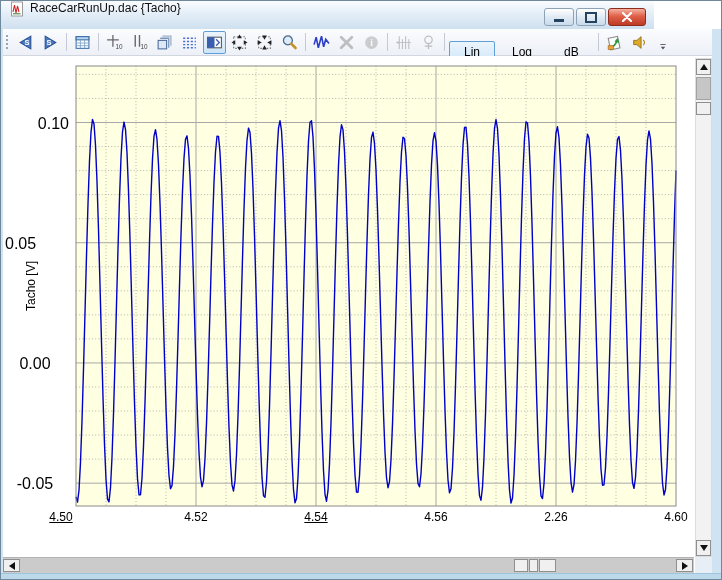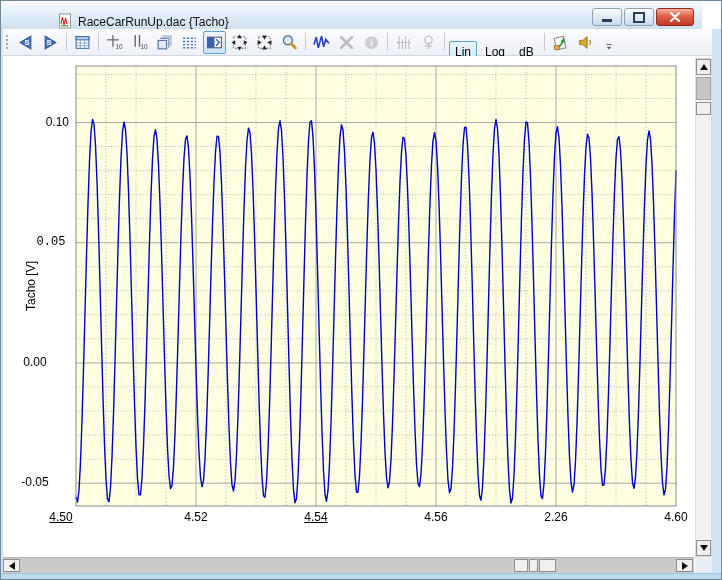--- a/index.html
+++ b/index.html
@@ -1,47 +1,47 @@
 <!DOCTYPE html>
 <html><head>
 <meta charset="utf-8">
 <style>
   html,body{margin:0;padding:0;background:#e8e8e8;font-family:"Liberation Sans",sans-serif;}
   .window{position:relative;width:722px;height:580px;box-sizing:border-box;border:1px solid #70889c;background:#fff;overflow:hidden;}
   
   .titlebar{position:absolute;left:0;top:0;width:653px;height:28px;
     background:linear-gradient(#fafcfe,#e4eef8 45%,#cfe0ef);border-bottom:1px solid #b2c4d6;
-    display:flex;align-items:flex-end;padding-left:48px;}
+    display:flex;align-items:flex-start;}
   .titleicon{width:16px;height:16px;margin:0 5px 0 8px;flex:0 0 auto;}
   .titletext{font-size:12px;color:#111;white-space:nowrap;}
   .wincontrols{position:absolute;right:8px;top:7px;display:flex;gap:2px;}
   .winbtn{width:30px;height:18px;border:1px solid #8da2b5;border-radius:3px;
     background:linear-gradient(#ffffff,#e3ecf5 45%,#c9dbec);display:flex;align-items:center;justify-content:center;padding:0;cursor:default;}
   .winbtn.close{width:38px;border-color:#8f2b1b;background:linear-gradient(#f4b2a1,#e06048 45%,#bd3a24);}
   .glyph-min{width:10px;height:3px;background:#24435f;margin-top:6px;}
   .glyph-restore{width:8px;height:7px;border:2px solid #24435f;background:transparent;}
   
   .toolbar{position:absolute;left:0;top:28px;width:720px;height:27px;box-sizing:border-box;
     background:linear-gradient(#fbfcfe,#edf0f7);border-bottom:1px solid #d2d6de;
     display:flex;align-items:center;padding-left:2px;}
   .tgrip{width:4px;height:16px;margin:0 4px 0 2px;
     background-image:radial-gradient(#98a6b8 36%,transparent 37%);background-size:4px 4px;}
   .tsep{width:1px;height:18px;background:#c4c9d3;margin:0 3px;flex:0 0 auto;}
   .tbtn{flex:0 0 auto;width:23px;height:23px;margin:0 1px;border:1px solid transparent;border-radius:2px;
     background:transparent;display:flex;align-items:center;justify-content:center;padding:0;cursor:default;}
   .tbtn .ticon,.tbtn .ticon svg{width:17px;height:17px;display:block;}
   .tbtn.active{background:linear-gradient(#ecf5fd,#cde5f8);border-color:#5f9fd8;}
   .tbtn.disabled{opacity:.5;filter:grayscale(1);}
-  .tbtn.text{width:auto;min-width:24px;padding:0 5px;font-size:12px;color:#000;margin-top:20px;}
+  .tbtn.text{width:auto;min-width:24px;padding:0 14px;font-size:12px;color:#000;margin-top:20px;}
   .tbtn.overflow{width:14px;height:18px;margin-top:8px;margin-left:4px;}
   .tbtn.overflow .ticon,.tbtn.overflow .ticon svg{width:12px;height:12px;}
   
   .content{position:absolute;left:0;top:55px;width:720px;height:517px;background:#fff;}
   #plot-svg{position:absolute;left:0;top:0;}
-  .ylabel{position:absolute;font-size:12px;color:#000;white-space:nowrap;}
+  .ylabel{position:absolute;font-size:16px;color:#000;white-space:nowrap;}
   .xlabel{position:absolute;font-size:12px;color:#000;text-align:center;}
   .axis-title-y{position:absolute;left:30px;top:230px;font-size:12px;color:#000;white-space:nowrap;
     transform:translate(-50%,-50%) rotate(-90deg);}
   .axis-title-x{position:absolute;left:75px;top:468px;width:600px;text-align:center;font-size:12px;color:#000;}
   
   .vscroll{position:absolute;left:694px;top:2px;width:17px;height:499px;background:#f2f2f2;border:1px solid #dcdcdc;box-sizing:border-box;}
   .hscroll{position:absolute;left:0px;top:501px;width:693px;height:16px;background:#cbcbcb;border-top:1px solid #b4b4b4;box-sizing:border-box;}
   .sbtn{position:absolute;background:#f0f0f0;border:1px solid #8f8f8f;box-sizing:border-box;
     display:flex;align-items:center;justify-content:center;padding:0;}
   .sthumb{position:absolute;background:#f0f0f0;border:1px solid #8f8f8f;box-sizing:border-box;}
@@ -337,21 +337,21 @@
       </button>
       <div class="sthumb" style="left:513px;top:1px;width:14px;height:13px;"></div>
       <div class="sthumb" style="left:528px;top:1px;width:9px;height:13px;"></div>
       <div class="sthumb" style="left:538px;top:1px;width:17px;height:13px;"></div>
       <button class="sbtn" style="right:1px;top:1px;width:17px;height:13px;">
         <span class="tri tri-right"></span>
       </button>
     </div>
     <div class="corner"></div>
   <div class="ylabel" style="left: 0px; width: 68px; text-align: right; top: 58.5027px;">0.10</div>
-      <div class="ylabel" style="left: 16px; width: 68px; text-align: center; top: 178.721px; font-family: Liberation Mono, monospace;">0.05</div>
+      <div class="ylabel" style="left: 4px; width: 68px; text-align: left; top: 178.721px;">0.05</div>
       <div class="ylabel" style="left: 0px; width: 68px; text-align: center; top: 298.94px;">0.00</div>
       <div class="ylabel" style="left: 0px; width: 68px; text-align: center; top: 419.158px;">-0.05</div>
       <div class="xlabel" style="left: 30px; width: 60px; top: 454px; text-decoration: underline;">4.50</div>
       <div class="xlabel" style="left: 165px; width: 60px; top: 454px;">4.52</div>
       <div class="xlabel" style="left: 285px; width: 60px; top: 454px; text-decoration: underline;">4.54</div>
       <div class="xlabel" style="left: 405px; width: 60px; top: 454px;">4.56</div>
       <div class="xlabel" style="left: 525px; width: 60px; top: 454px;">2.26</div>
       <div class="xlabel" style="left: 645px; width: 60px; top: 454px;">4.60</div>
     </div>
 

